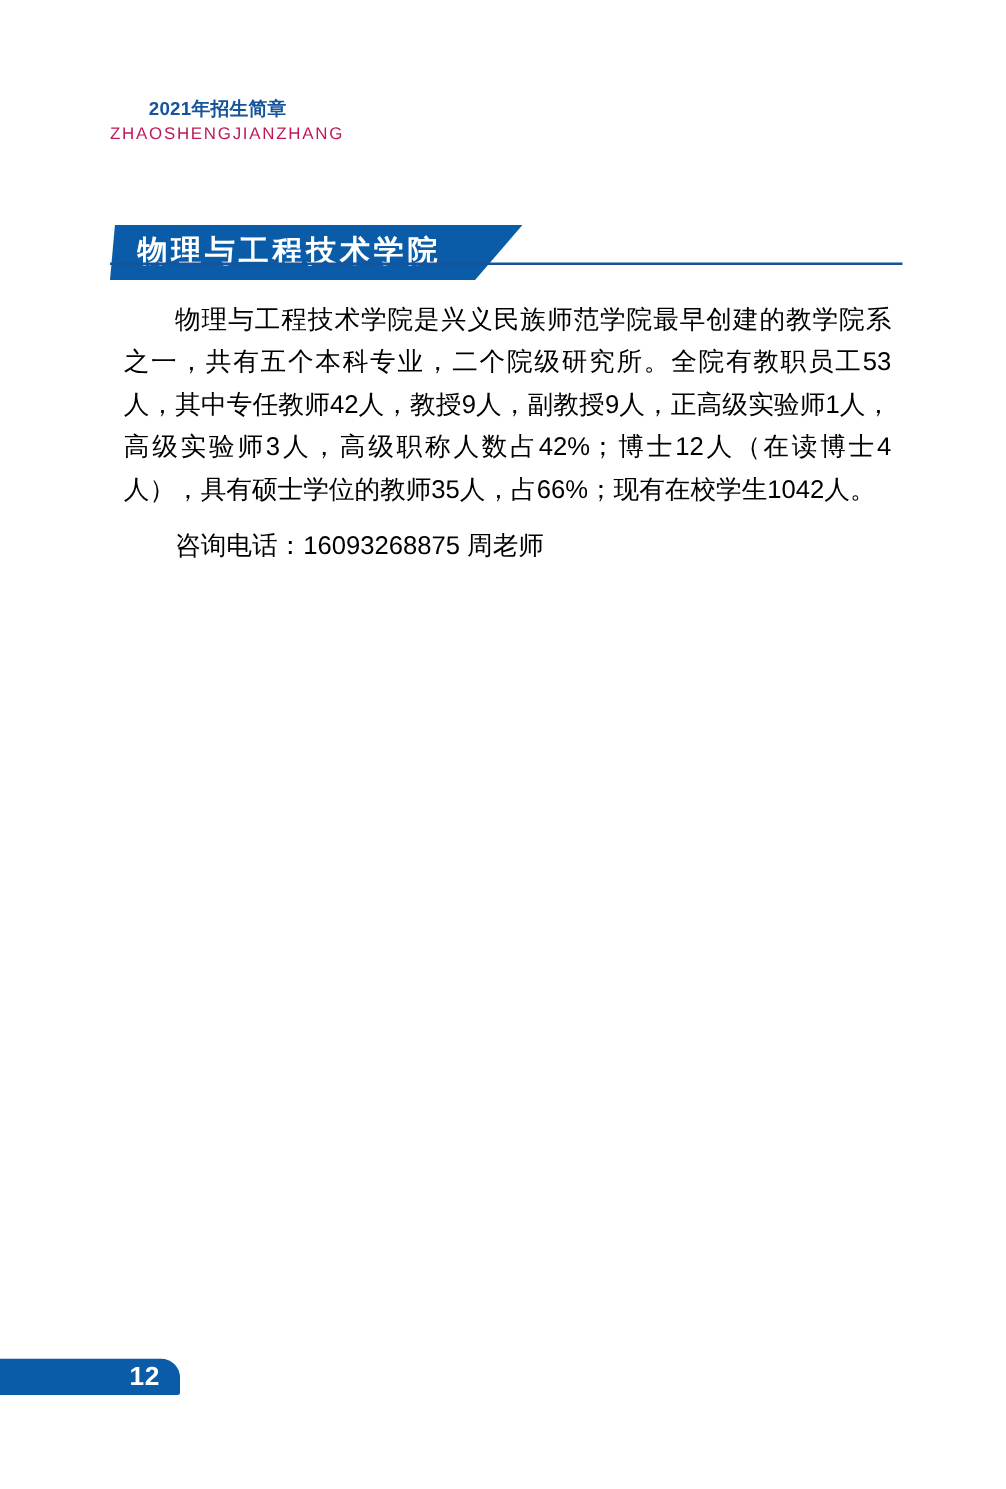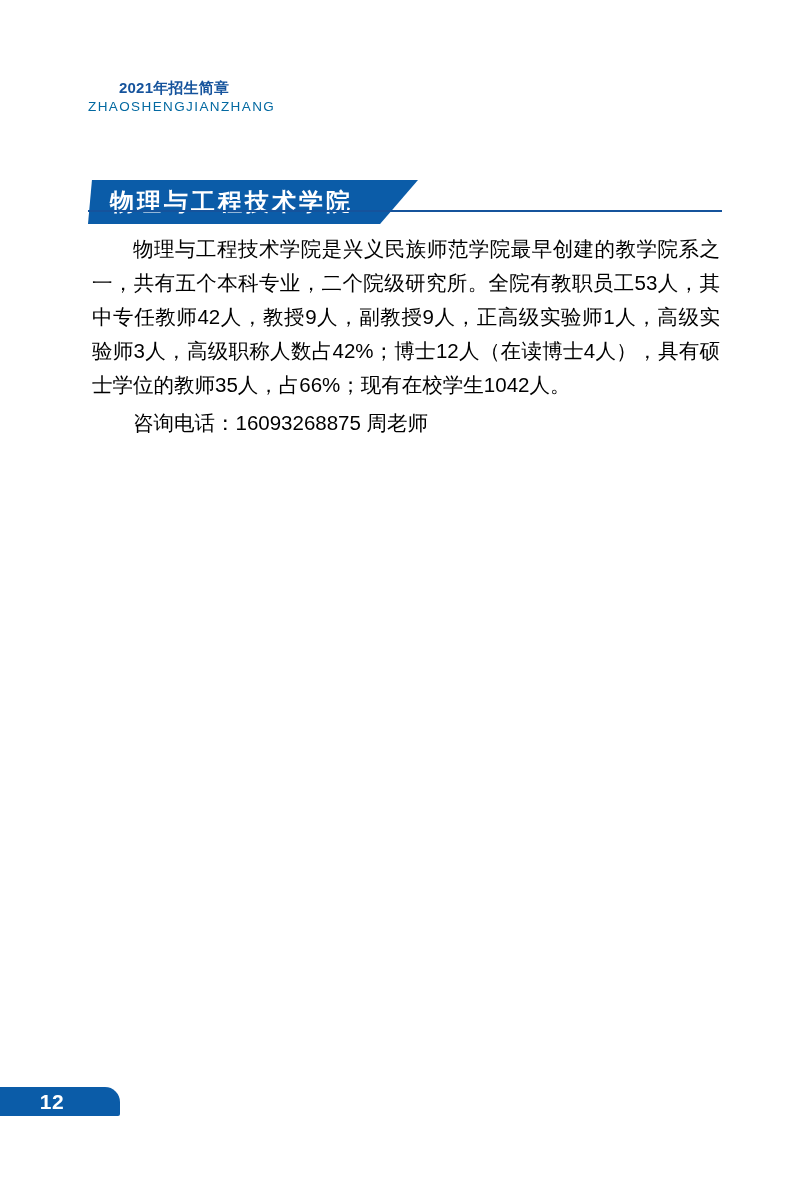--- a/index.html
+++ b/index.html
@@ -30,21 +30,21 @@
     font-weight: bold;
     color: #15539c;
     letter-spacing: 0.2px;
     white-space: nowrap;
     margin-left: 31px;
   }
   .runhead-py {
     margin-top: 5px;
     font-size: 13.5px;
     font-weight: 400;
-    color: #0369a1;
+    color: #be185d;
     letter-spacing: 1.4px;
     white-space: nowrap;
   }
 
   
   .banner-wrap {
     position: absolute;
     left: 88px;
     top: 160px;
     width: 634px;
@@ -82,43 +82,43 @@
   }
 
   
   .body-copy {
     position: absolute;
     left: 88px;
     top: 228px;
     width: 636px;
   }
   .body-copy p {
-    margin: 4px;
+    margin: 11px;
     font-size: 20.5px;
     line-height: 34px;
     color: #000000;
     text-align: justify;
     text-justify: inter-ideograph;
     text-indent: 2em;
     font-weight: 400;
   }
 
   
   .pagetab {
     position: absolute;
     left: 0;
     top: 1087px;
-    width: 120px;
+    width: 144px;
     height: 29px;
     background: #0b5ca8;
     border-top-right-radius: 15px;
     border-bottom-right-radius: 2px;
     display: flex;
     align-items: center;
-    justify-content: center;
+    justify-content: flex-end;
   }
   .pagetab-num {
     color: #ffffff;
     font-size: 21px;
     font-weight: bold;
     line-height: 1;
     padding-right: 16px;
     letter-spacing: 0.5px;
   }
 </style>

